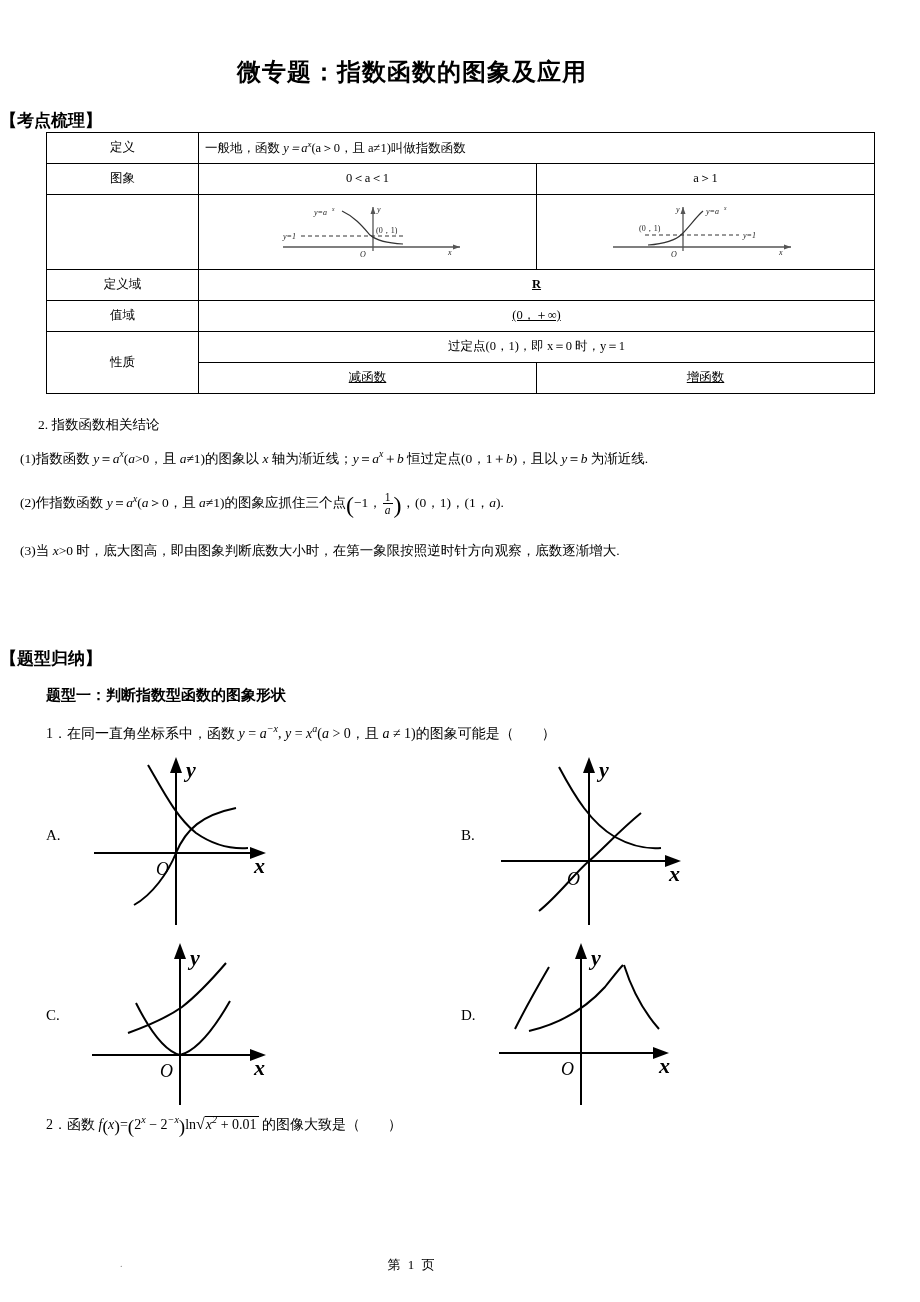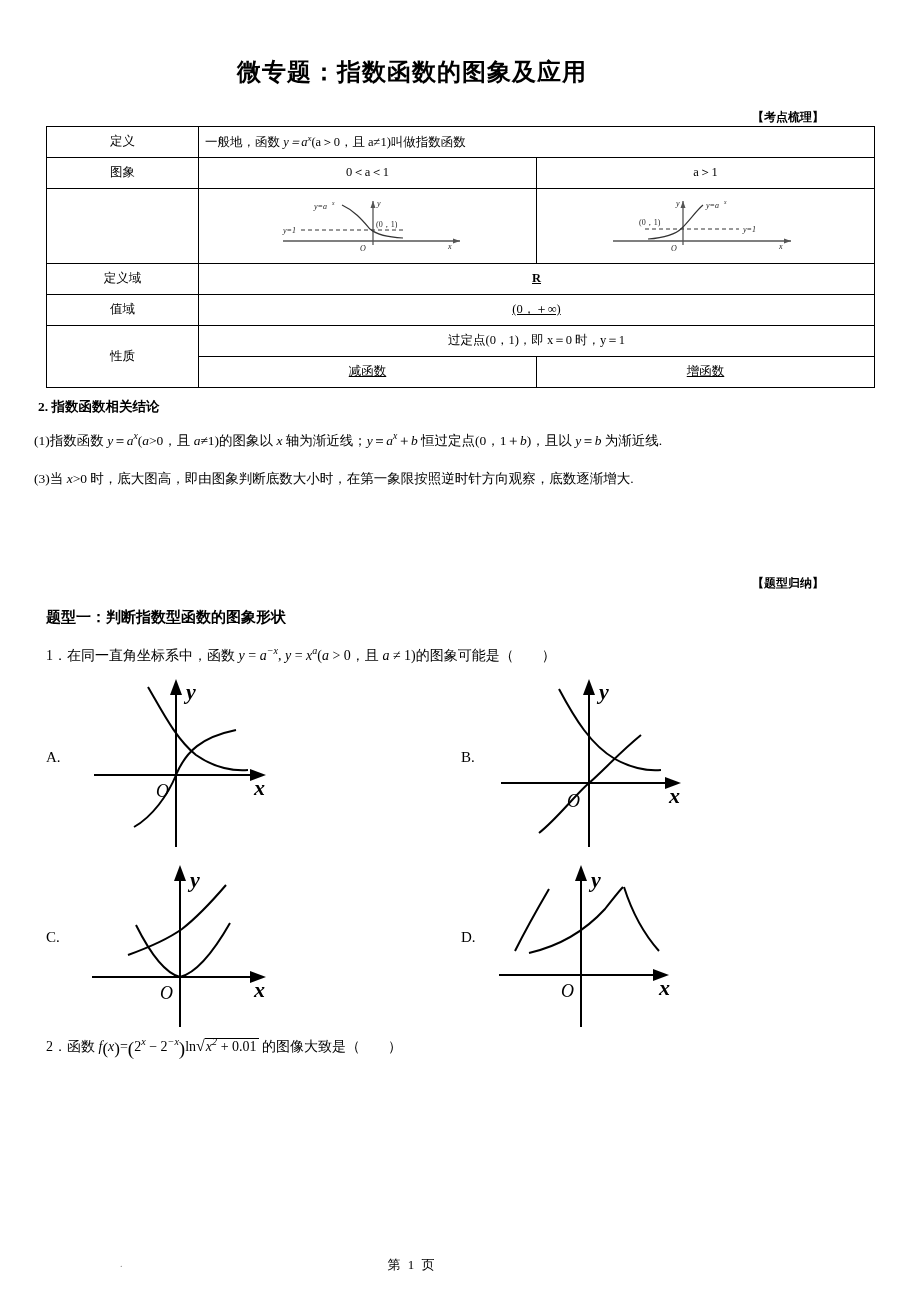--- a/index.html
+++ b/index.html
@@ -17,22 +17,22 @@
   .doc-title{
     text-align:center;
     font-size:24px;
     font-weight:bold;
     letter-spacing:1px;
     margin:0;
     padding-top:58px;
     line-height:1.2;
   }
   .section-center{
-    text-align:right;
-    font-size:12px;
+    text-align:left;
+    font-size:17px;
     font-weight:bold;
     margin-top:22px;
   }
   .sub-head{
     font-size:13.5px;
     margin:14px 0 6px 38px;
     font-weight:normal;
   }
   .sub-head-b{
     font-size:15px;
@@ -60,21 +60,21 @@
   .bold-u{font-weight:bold;text-decoration:underline;}
   .gcell{height:62px;padding:0;}
 
   
   i.m{font-family:"Liberation Serif",serif;font-style:italic;}
   sup.ex{font-size:72%;vertical-align:super;font-style:italic;}
 
   
   .para{
     font-size:13.5px;
-    margin:13px 0 0 34px;
+    margin:13px 0 0 20px;
     line-height:1.5;
   }
   .para-tall{margin-top:18px;}
 
   .frac{
     display:inline-block;
     vertical-align:middle;
     text-align:center;
     font-size:11.5px;
     line-height:1.05;
@@ -220,26 +220,29 @@
         <td class="ctr">
           <span class="u">减函数</span>
         </td>
         <td class="ctr">
           <span class="u">增函数</span>
         </td>
       </tr>
     </tbody>
   </table>
 
-  <div class="sub-head" style="margin-top:10px;font-weight:bold;">2. 指数函数相关结论</div>
+  <div class="sub-head" style="margin-top:22px;">2. 指数函数相关结论</div>
 
   <div class="para">
     (1)指数函数 <i class="m">y</i>＝<i class="m">a</i><sup class="ex">x</sup>(<i class="m">a</i>&gt;0，且 <i class="m">a</i>≠1)的图象以 <i class="m">x</i> 轴为渐近线；<i class="m">y</i>＝<i class="m">a</i><sup class="ex">x</sup>＋<i class="m">b</i> 恒过定点(0，1＋<i class="m">b</i>)，且以 <i class="m">y</i>＝<i class="m">b</i> 为渐近线.
   </div>
 
+  <div class="para para-tall">
+    (2)作指数函数 <i class="m">y</i>＝<i class="m">a</i><sup class="ex">x</sup>(<i class="m">a</i>＞0，且 <i class="m">a</i>≠1)的图象应抓住三个点<span class="bigparen">(</span>−1，<span class="frac"><span class="num">1</span><span class="den">a</span></span><span class="bigparen">)</span>，(0，1)，(1，<i class="m">a</i>).
+  </div>
 
   <div class="para para-tall">
     (3)当 <i class="m">x</i>&gt;0 时，底大图高，即由图象判断底数大小时，在第一象限按照逆时针方向观察，底数逐渐增大.
   </div>
 
   <div class="section-center" style="margin-top:86px;">【题型归纳】</div>
 
   <div class="sub-head-b">题型一：判断指数型函数的图象形状</div>
 
   <div class="q">

